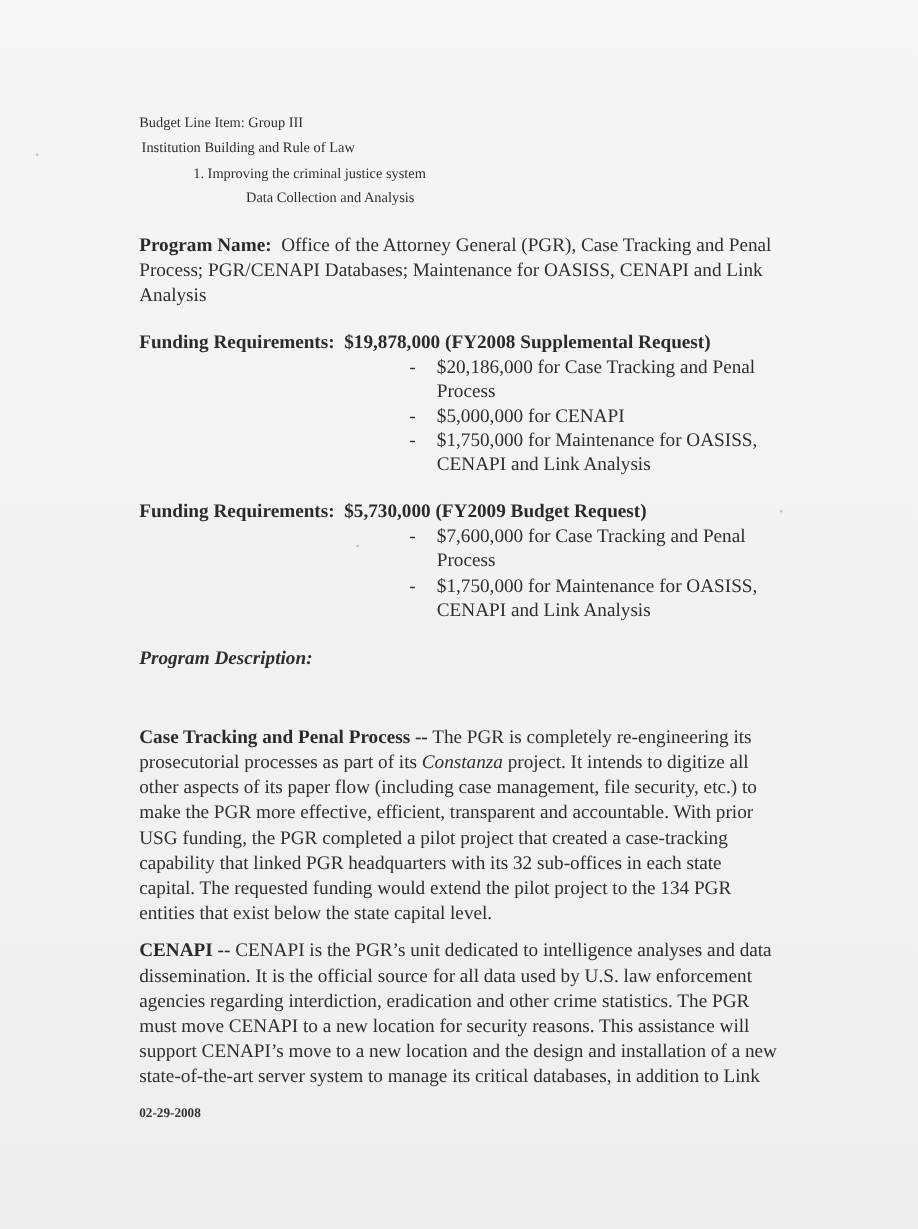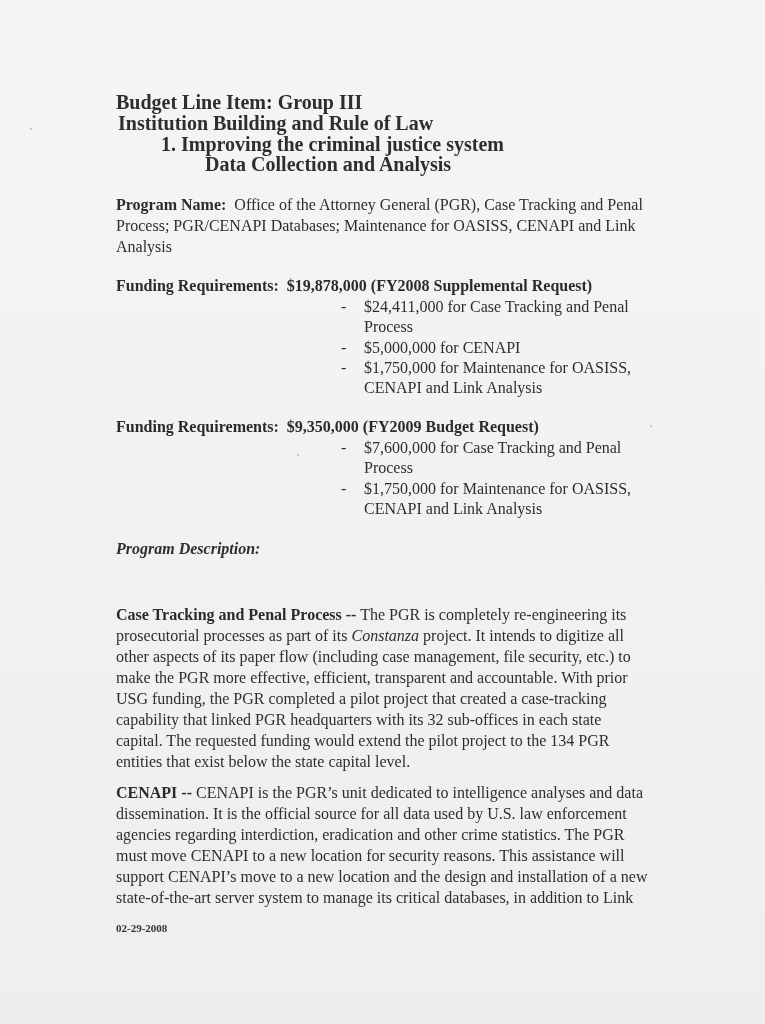--- a/index.html
+++ b/index.html
@@ -8,21 +8,21 @@
       background: #f3f3f3;
       font-family: "Liberation Serif", "DejaVu Serif", serif;
       color: #2a2a2a;
       position: relative;
     }
     .page {
       position: absolute; left: 0; top: 0; width: 765px; height: 1024px;
       background: linear-gradient(180deg, #f5f5f5 0%, #f1f1f1 60%, #eeeeee 100%);
     }
     .b { font-weight: bold; color: #2b2b2b; }
-    .hdr { position: absolute; font-size: 20px; font-weight: bold; line-height: 20px; color: #2e2e2e; white-space: nowrap; }
+    .hdr { position: absolute; font-size: 12px; font-weight: normal; line-height: 20px; color: #2e2e2e; white-space: nowrap; }
     .para { position: absolute; left: 116px; width: 590px; font-size: 16px; line-height: 21px; color: #2e2e2e; }
     .line { display: block; white-space: nowrap; }
     .funding { position: absolute; left: 116px; font-size: 16px; line-height: 20px; white-space: nowrap; }
     .flist { position: absolute; left: 341px; font-size: 16px; line-height: 20.3px; color: #2e2e2e; }
     .fitem { position: relative; padding-left: 23px; }
     .dash { position: absolute; left: 0; top: 0; }
     .section-title { position: absolute; left: 116px; font-size: 16px; font-weight: bold; color: #2e2e2e; white-space: nowrap; }
     .footer-date { position: absolute; left: 116px; top: 922px; font-size: 11px; font-weight: bold; color: #333; }
     em { font-style: italic; }
     .speck { position: absolute; width: 2px; height: 2px; background: #bbb; border-radius: 1px; }
@@ -42,36 +42,36 @@
     <span class="line">Process; PGR/CENAPI Databases; Maintenance for OASISS, CENAPI and Link</span>
     <span class="line">Analysis</span>
   </div>
 
   <div class="funding" style="top:276px;">
     <span class="b">Funding Requirements:</span>&nbsp;&nbsp;<span class="b">$19,878,000 (FY2008 Supplemental Request)</span>
   </div>
   <div class="flist" style="top:297px;">
     <div class="fitem">
       <span class="dash">-</span>
-      <span class="line">$24,411,000 for Case Tracking and Penal</span>
+      <span class="line">$20,186,000 for Case Tracking and Penal</span>
       <span class="line">Process</span>
     </div>
     <div class="fitem">
       <span class="dash">-</span>
       <span class="line">$5,000,000 for CENAPI</span>
     </div>
     <div class="fitem">
       <span class="dash">-</span>
       <span class="line">$1,750,000 for Maintenance for OASISS,</span>
       <span class="line">CENAPI and Link Analysis</span>
     </div>
   </div>
 
   <div class="funding" style="top:417px;">
-    <span class="b">Funding Requirements:</span>&nbsp;&nbsp;<span class="b">$9,350,000 (FY2009 Budget Request)</span>
+    <span class="b">Funding Requirements:</span>&nbsp;&nbsp;<span class="b">$5,730,000 (FY2009 Budget Request)</span>
   </div>
   <div class="flist" style="top:438px;">
     <div class="fitem">
       <span class="dash">-</span>
       <span class="line">$7,600,000 for Case Tracking and Penal</span>
       <span class="line">Process</span>
     </div>
     <div class="fitem">
       <span class="dash">-</span>
       <span class="line">$1,750,000 for Maintenance for OASISS,</span>

